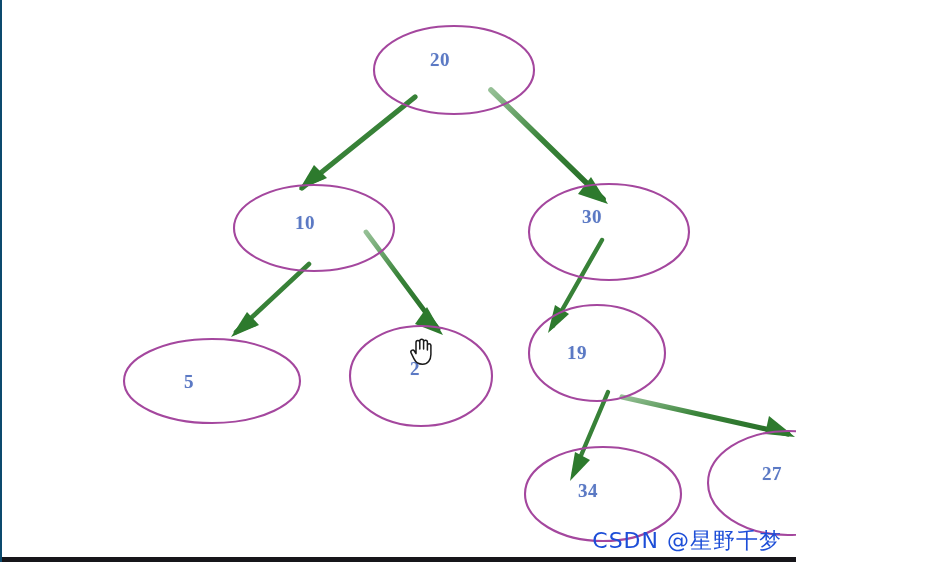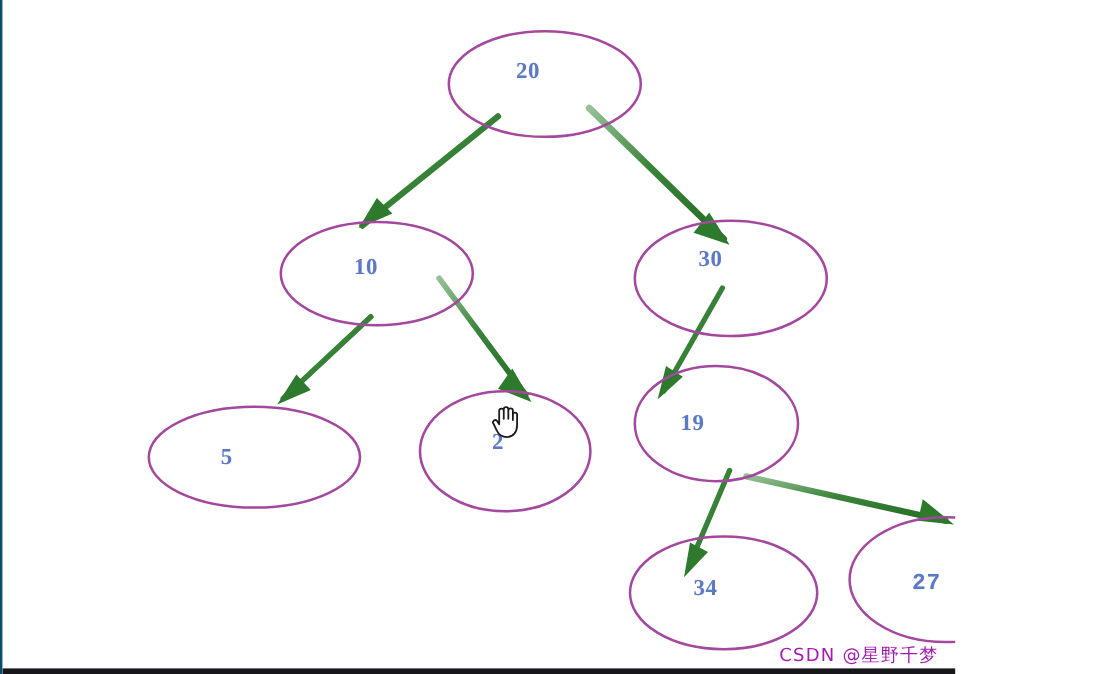--- a/index.html
+++ b/index.html
@@ -32,23 +32,23 @@
     font-weight: 700;
     letter-spacing: 0.5px;
     transform: translate(-50%, -50%);
     white-space: nowrap;
     text-shadow: 0 0 1px rgba(91,121,196,0.25);
   }
   #watermark {
     position: absolute;
     right: 14px;
     bottom: 6px;
-    color: #a21caf;
+    color: #1d4ed8;
     font-family: "DejaVu Sans", sans-serif;
-    font-size: 15px;
+    font-size: 22px;
     letter-spacing: 1px;
     white-space: nowrap;
   }
   #bottom-bar {
     position: absolute;
     left: 0;
     bottom: 0;
     width: 932px;
     height: 5px;
     background: #17161a;
@@ -120,21 +120,21 @@
     <ellipse cx="786" cy="483" rx="80" ry="52" fill="none" stroke="#a4479e" stroke-width="2.1"></ellipse>
   </svg>
 
   <div class="node-label" style="left:438px; top:60px;">20</div>
   <div class="node-label" style="left:303px; top:223px;">10</div>
   <div class="node-label" style="left:590px; top:217px;">30</div>
   <div class="node-label" style="left:187px; top:382px;">5</div>
   <div class="node-label" style="left:413px; top:369px;">2</div>
   <div class="node-label" style="left:575px; top:353px;">19</div>
   <div class="node-label" style="left:586px; top:491px;">34</div>
-  <div class="node-label" style="left:770px; top:486px;font-family:Liberation Mono, monospace;">27</div>
+  <div class="node-label" style="left:770px; top:474px;">27</div>
 
   <svg id="cursor" style="left:406px; top:337px;" viewBox="0 0 26 30" xmlns="http://www.w3.org/2000/svg">
     <path d="M8,13 L8,5.5 A1.9,1.9 0 0 1 11.8,5.5 L11.8,12 L11.8,4.2
              A1.9,1.9 0 0 1 15.6,4.2 L15.6,12 L15.6,5.2
              A1.9,1.9 0 0 1 19.4,5.2 L19.4,13 L19.4,8.2
              A1.8,1.8 0 0 1 22.9,8.2 L22.9,17.5
              C22.9,23 19.6,27.2 14.6,27.2
              C10.2,27.2 7.6,25.2 5.9,21.6
              L3.2,16.1 A1.9,1.9 0 0 1 6.4,14.0 L8,16.6 Z" fill="#ffffff" stroke="#1a1a1a" stroke-width="1.5" stroke-linejoin="round"></path>
   </svg>

